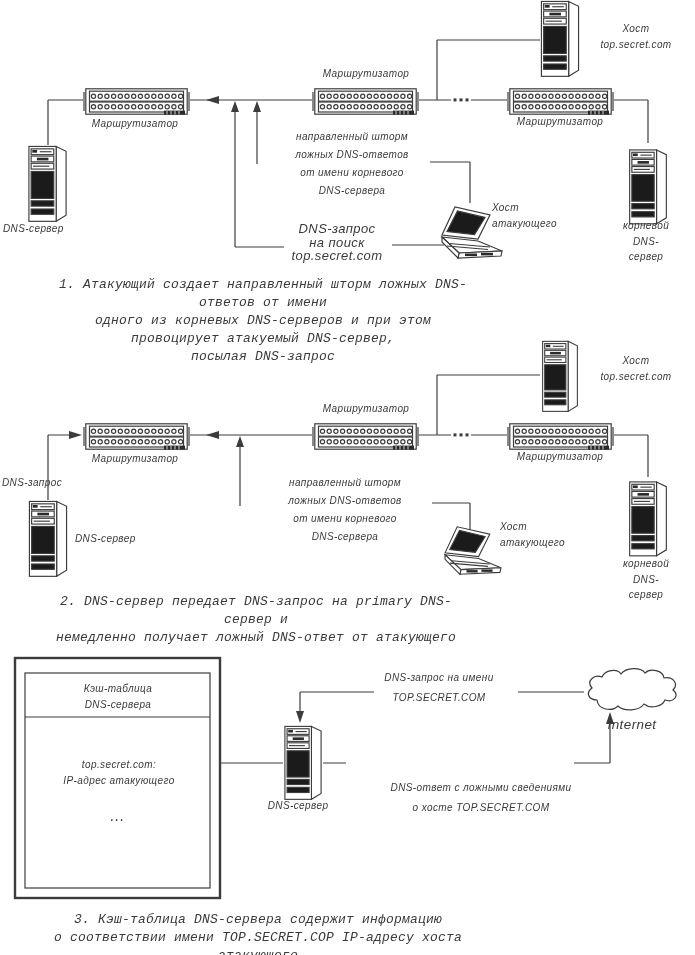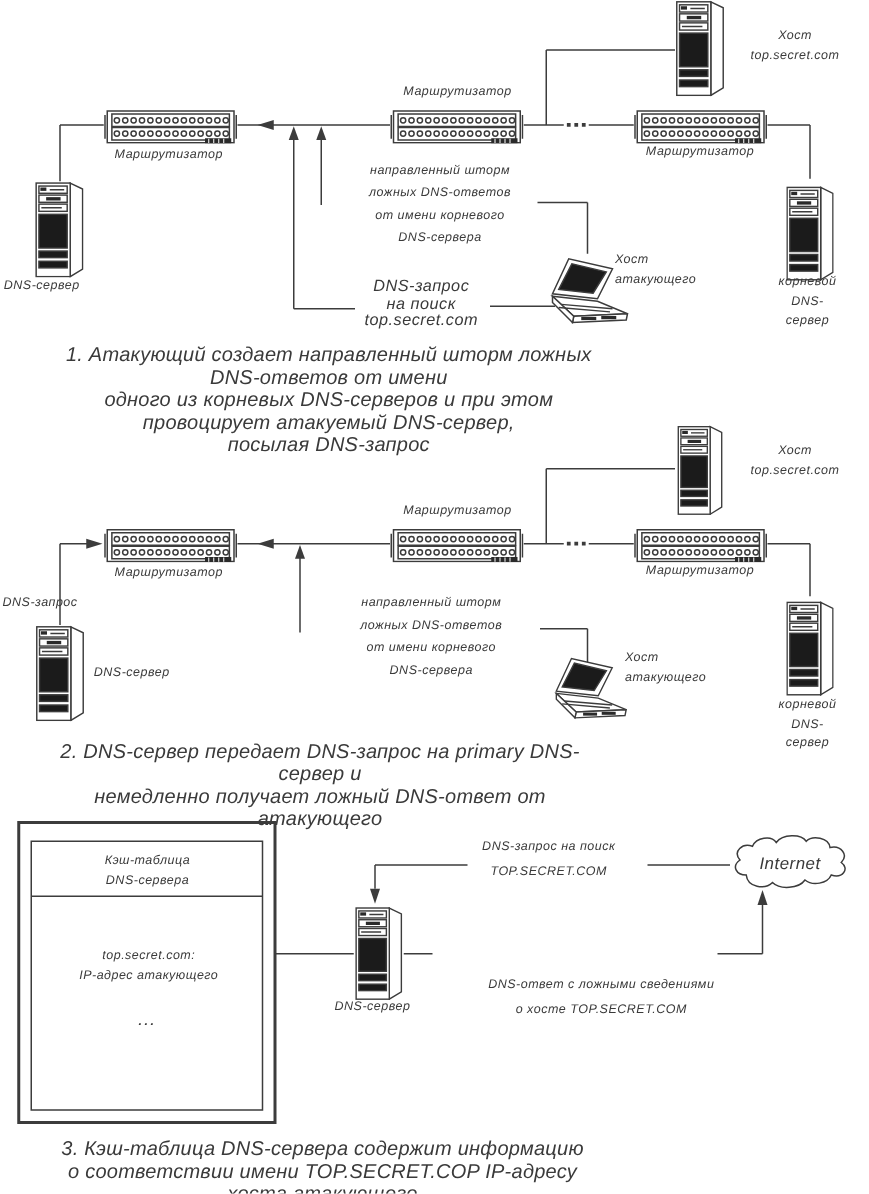--- a/index.html
+++ b/index.html
@@ -5,23 +5,23 @@
   html,body{margin:0;padding:0;background:#fff;}
   #stage{position:relative;width:695px;height:955px;background:#fff;overflow:hidden;
          font-family:"Liberation Sans",sans-serif;}
   svg{position:absolute;left:0;top:0;}
   .lbl{position:absolute;color:#3a3a3a;font-style:italic;font-size:10px;line-height:15.5px;
        letter-spacing:.4px;white-space:pre-line;}
   .ctr{transform:translateX(-50%);text-align:center;}
   .storm{line-height:18px;}
   .tight{font-size:13px;line-height:13.5px;}
   .lh20{line-height:20px;}
-  .cap{font-size:16px;line-height:18px;letter-spacing:.2px;}
+  .cap{font-size:13px;line-height:18px;letter-spacing:.2px;font-family:Liberation Mono, monospace;}
   .dots{font-weight:bold;letter-spacing:2px;line-height:8px;}
-  .inet{font-size:13.5px;}
+  .inet{font-size:13.5px;margin-top:34px;}
 </style>
 </head>
 <body>
 
 <div id="stage">
 
 <svg width="695" height="955" viewBox="0 0 695 955" fill="none" stroke="#3c3c3c" stroke-width="1.2">
   <defs>
     <g id="port-row">
       <circle cx="10.5" cy="8.2" r="2.1" fill="#fff"></circle>
@@ -187,21 +187,21 @@
 DNS-сервера</div>
 <div class="lbl ctr cap" style="left:256px;top:593px">2. DNS-сервер передает DNS-запрос на primary DNS-сервер и
 немедленно получает ложный DNS-ответ от атакующего</div>
 
 <div class="lbl ctr" style="left:118px;top:681px">Кэш-таблица
 DNS-сервера</div>
 <div class="lbl ctr" style="left:119px;top:757px;line-height:16px">top.secret.com:
 IP-адрес атакующего</div>
 <div class="lbl ctr dots" style="left:118px;top:814px">...</div>
 <div class="lbl ctr" style="left:298px;top:798px">DNS-сервер</div>
-<div class="lbl ctr lh20" style="left:439px;top:668px">DNS-запрос на поиск
+<div class="lbl ctr lh20" style="left:439px;top:668px">DNS-запрос на имени
 TOP.SECRET.COM</div>
 <div class="lbl ctr lh20" style="left:481px;top:778px">DNS-ответ с ложными сведениями
 о хосте TOP.SECRET.COM</div>
 <div class="lbl ctr inet" style="left:632px;top:683px">Internet</div>
 <div class="lbl ctr cap" style="left:258px;top:911px">3. Кэш-таблица DNS-сервера содержит информацию
 о соответствии имени TOP.SECRET.COP IP-адресу хоста атакующего</div>
 
 </div>
 
 </body></html>

